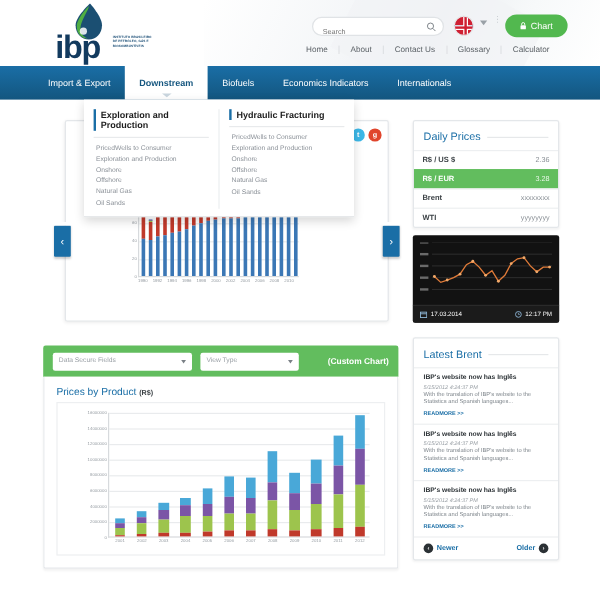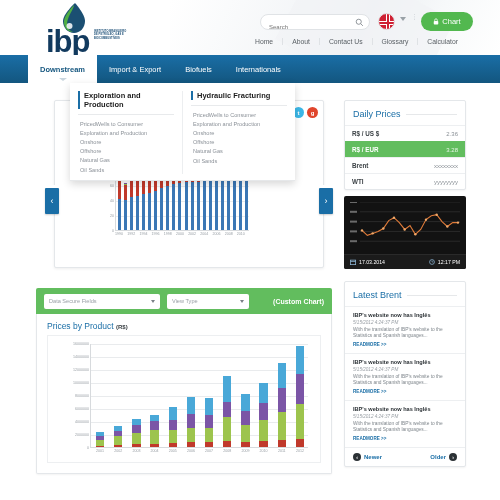--- a/index.html
+++ b/index.html
@@ -10,21 +10,21 @@
   }
   
   .header { position:relative; height:55px; background:#ffffff; overflow:hidden; }
   .header-bgshape { position:absolute; top:0; right:0; width:330px; height:55px;
       background:linear-gradient(115deg,#ffffff 0%,#f4f6f8 38%,#eceff2 58%,#f7f9fa 78%,#ffffff 100%); }
   .header-bgshape:after { content:""; position:absolute; top:-20px; right:60px; width:150px; height:100px;
       background:#f1f3f5; transform:rotate(28deg); opacity:.75; }
   .logo-wrap { position:absolute; left:46px; top:2px; display:flex; align-items:flex-end; }
   .logo-drop { position:relative; width:26px; height:34px; margin-left:14px; }
   .logo-drop svg { display:block; }
-  .logo-word { position:absolute; left:0px; top:22px; font-size:31px; font-weight:bold;
+  .logo-word { position:absolute; left:0px; top:22px; font-size:27px; font-weight:bold;
      color:#123a5e; letter-spacing:-1px; font-family:"Liberation Sans", sans-serif; }
   .logo-sub { position:absolute; left:48px; top:28px; font-size:2.6px; line-height:3.4px;
      color:#164a73; font-weight:bold; width:36px; letter-spacing:.1px; }
   .search-box { position:absolute; left:260px; top:14px; width:110px; height:16px;
      border:1px solid #e0e3e6; border-radius:8px; background:#fff; }
   .search-box input { border:0; outline:0; width:88px; height:14px; font-size:6px; color:#aab0b5;
      padding-left:8px; background:transparent; font-family:"Liberation Sans",sans-serif; }
   .search-ico { position:absolute; right:5px; top:3px; width:9px; height:9px; }
   .flag { position:absolute; left:378px; top:13px; width:17px; height:17px; border-radius:50%;
      overflow:hidden; border:1px solid #e6e8ea; background:#cf2033; }
@@ -180,29 +180,32 @@
   <div class="topnav">
     <a>Home</a>
     <a>About</a>
     <a>Contact Us</a>
     <a>Glossary</a>
     <a>Calculator</a>
   </div>
 </div>
 
 <div class="mainnav">
+  <div class="nav-item">
+      <span>Import &amp; Export</span>
+    </div>
   <div class="nav-item active">
       <span>Downstream</span>
       <span class="nav-caret"></span>
     </div>
   <div class="nav-item">
-      <span>Import &amp; Export</span>
+      <span>Biofuels</span>
     </div>
   <div class="nav-item">
-      <span>Biofuels</span>
+      <span>Economics Indicators</span>
     </div>
   <div class="nav-item">
       <span>Internationals</span>
     </div>
 </div>
 
 <div class="mega">
   <div class="mega-col">
     <div class="mega-title">Exploration and Production</div>
     <div class="mega-rule"></div>

